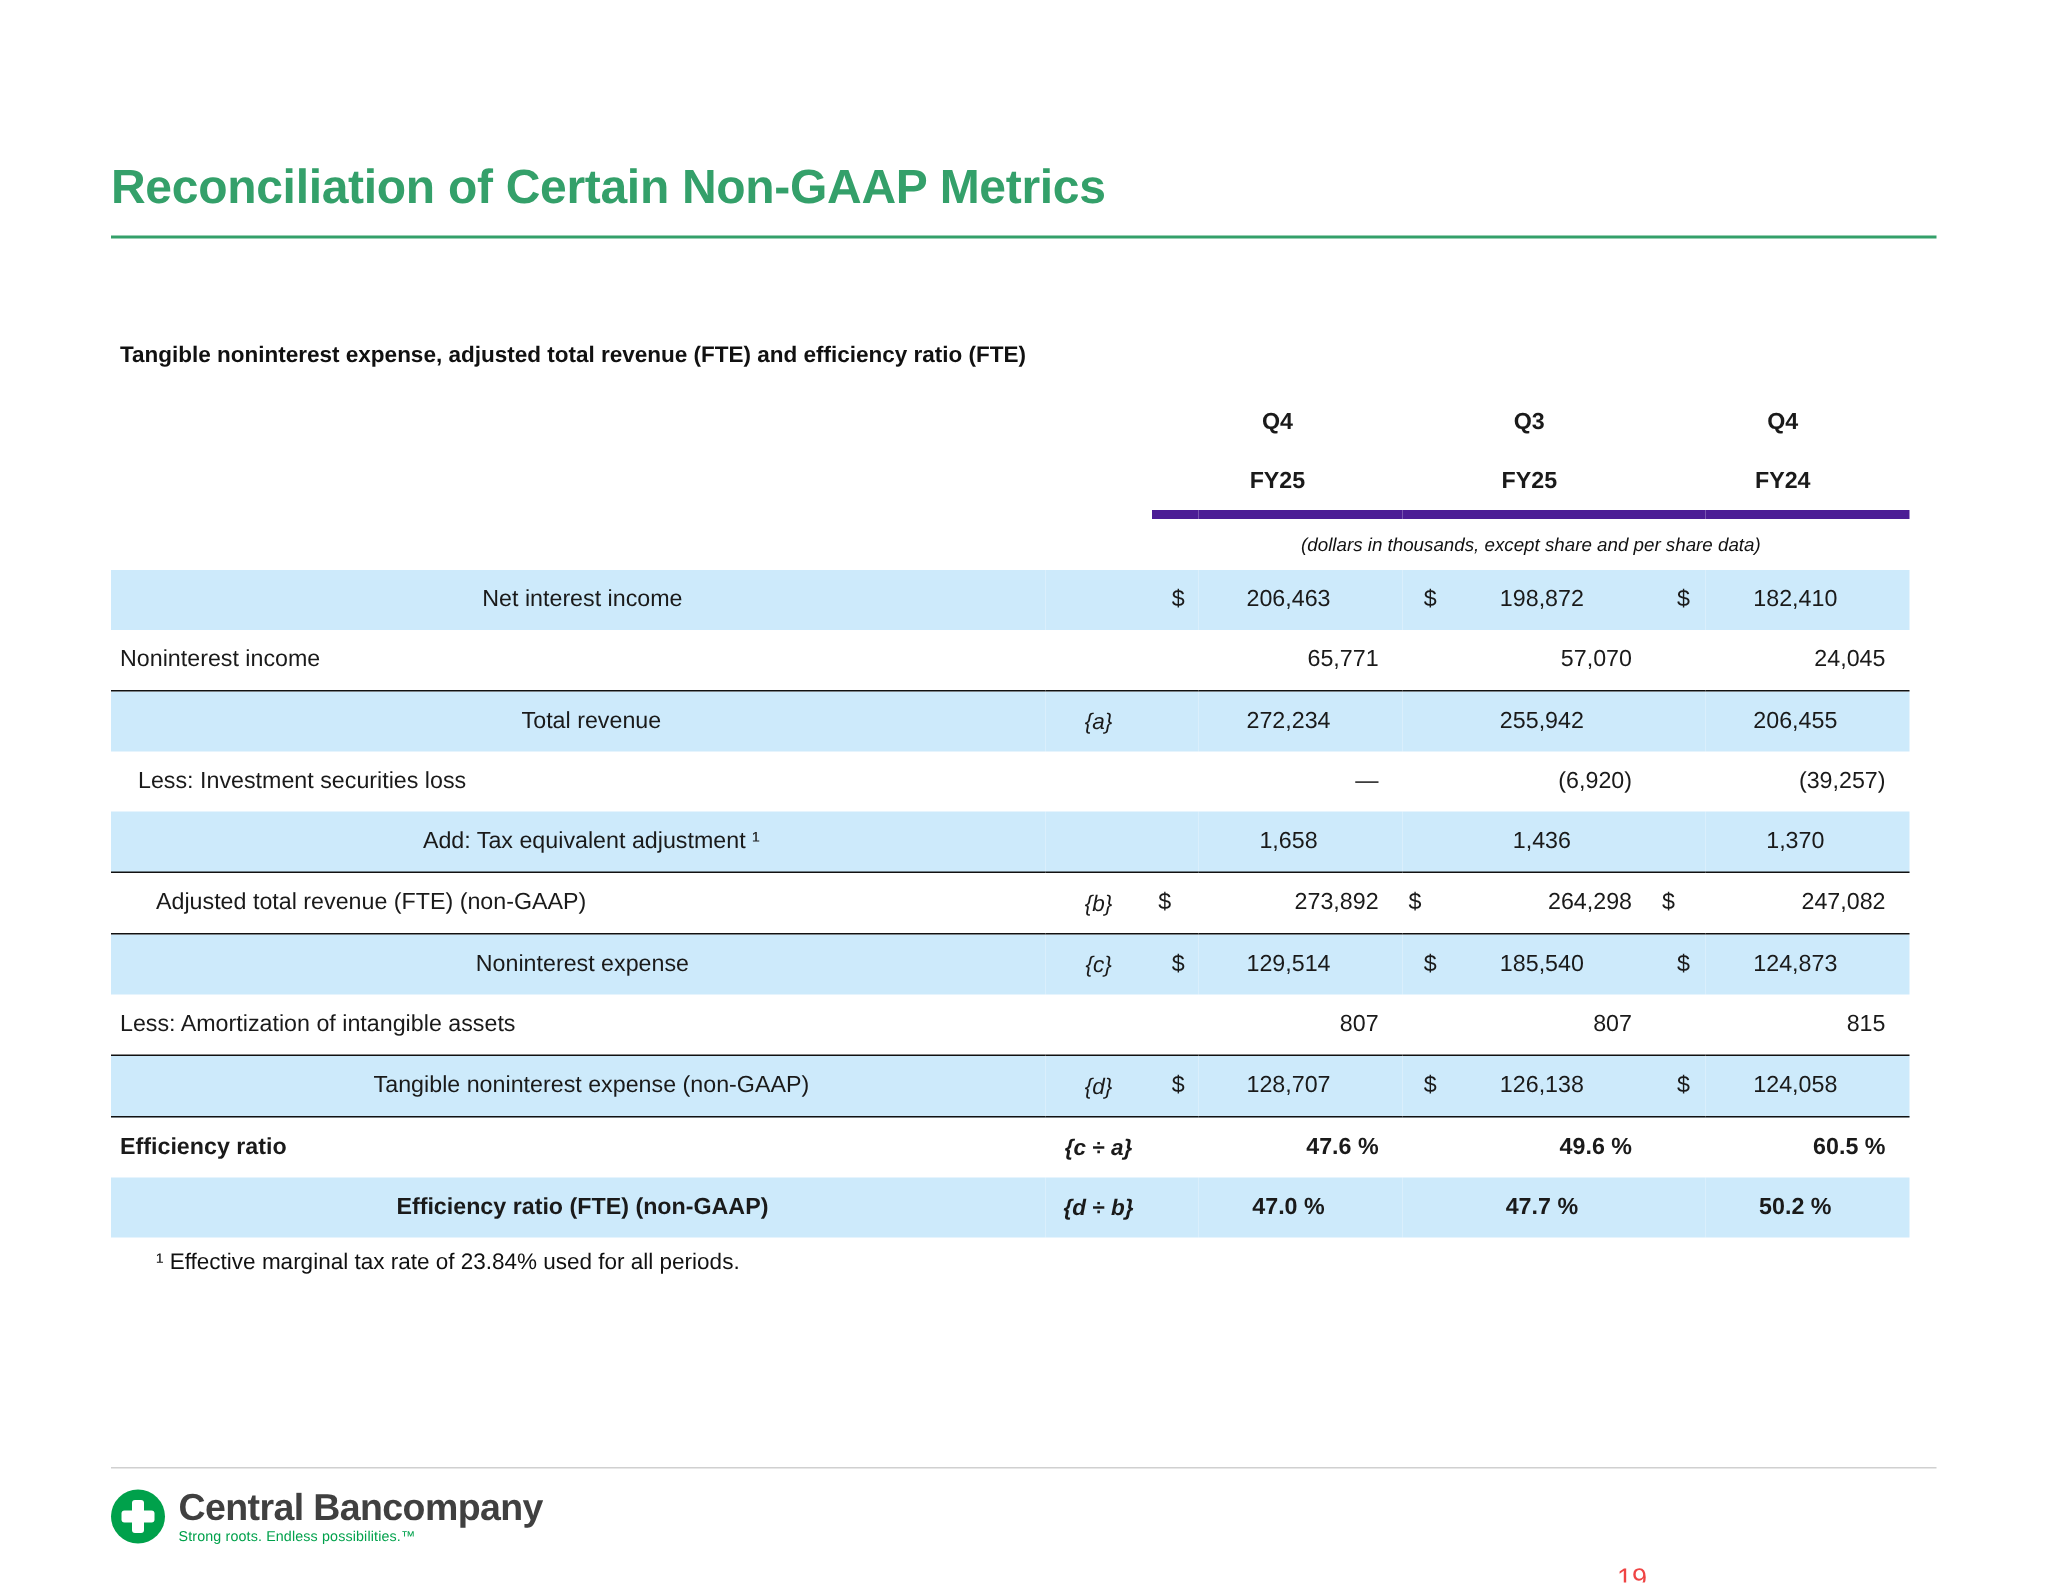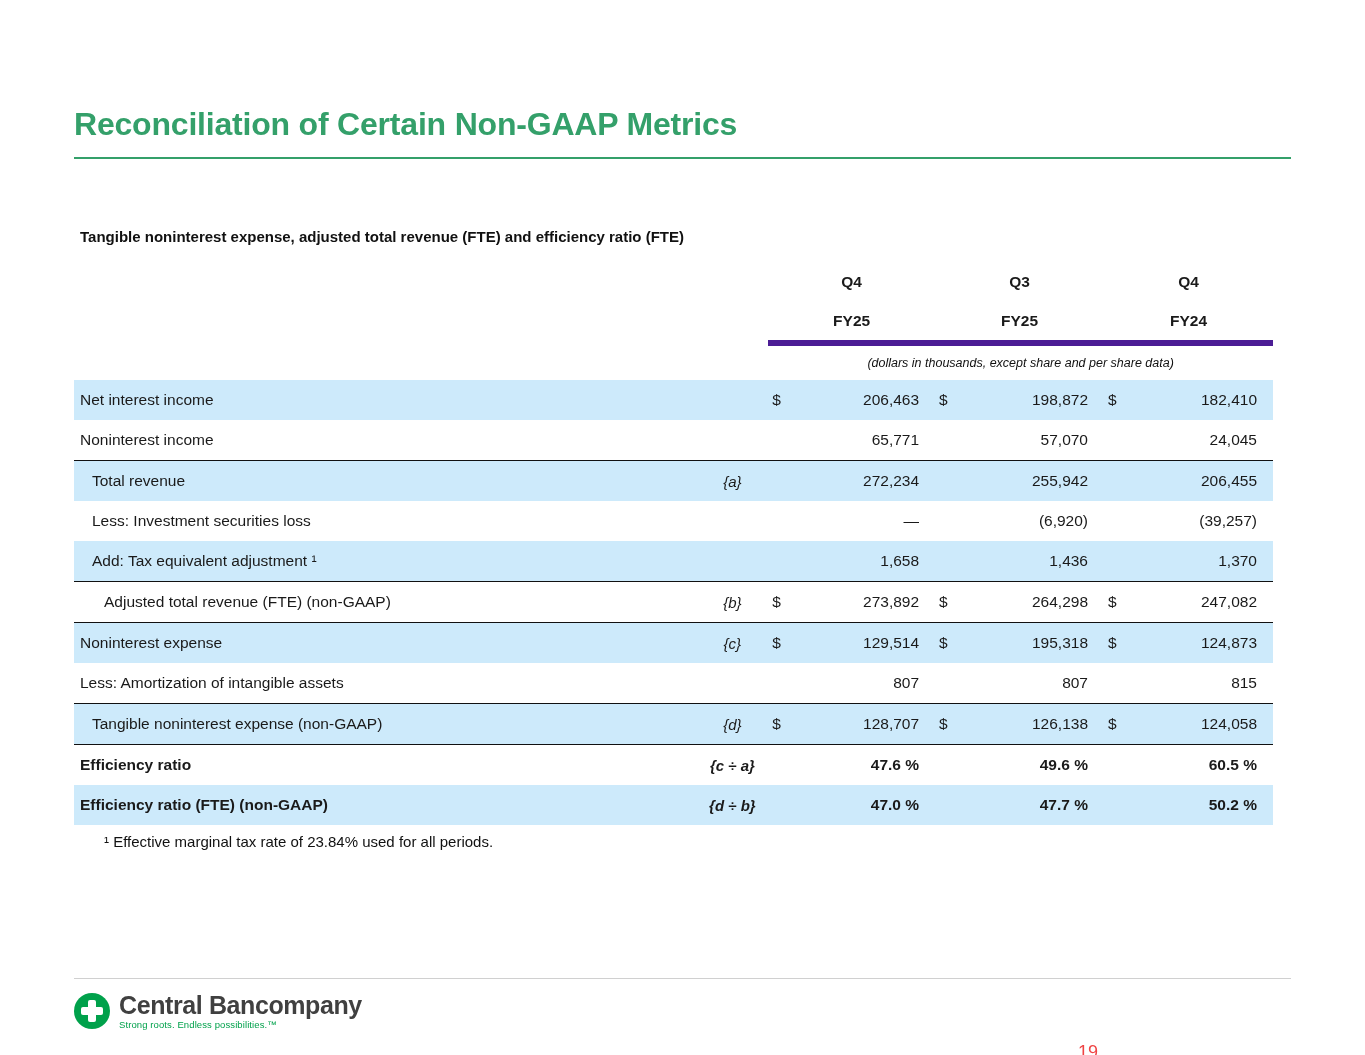--- a/index.html
+++ b/index.html
@@ -105,21 +105,21 @@
   }
   .cur {
     text-align: left;
     padding-left: 4px !important;
   }
   .val {
     text-align: right;
     padding-right: 16px !important;
     white-space: nowrap;
   }
-  .shade td { background: #cdeafb; }
+  .shade td { background: #cdeafb; text-align: center; }
   .bold td, td.bold { font-weight: bold; }
   .topline td { border-top: 1.5px solid #111; }
   .botline td { border-bottom: 1.5px solid #111; }
   .footnote {
     position: absolute;
     left: 104px;
     top: 833px;
     font-size: 15px;
     color: #111;
   }
@@ -290,21 +290,21 @@
         <td class="cur">$</td>
         <td class="val">247,082</td>
       </tr>
 
       <tr class="row shade">
         <td class="label">Noninterest expense</td>
         <td class="key">{c}</td>
         <td class="cur">$</td>
         <td class="val">129,514</td>
         <td class="cur">$</td>
-        <td class="val">195,318</td>
+        <td class="val">185,540</td>
         <td class="cur">$</td>
         <td class="val">124,873</td>
       </tr>
 
       <tr class="row">
         <td class="label">Less: Amortization of intangible assets</td>
         <td class="key"></td>
         <td class="cur"></td>
         <td class="val">807</td>
         <td class="cur"></td>

